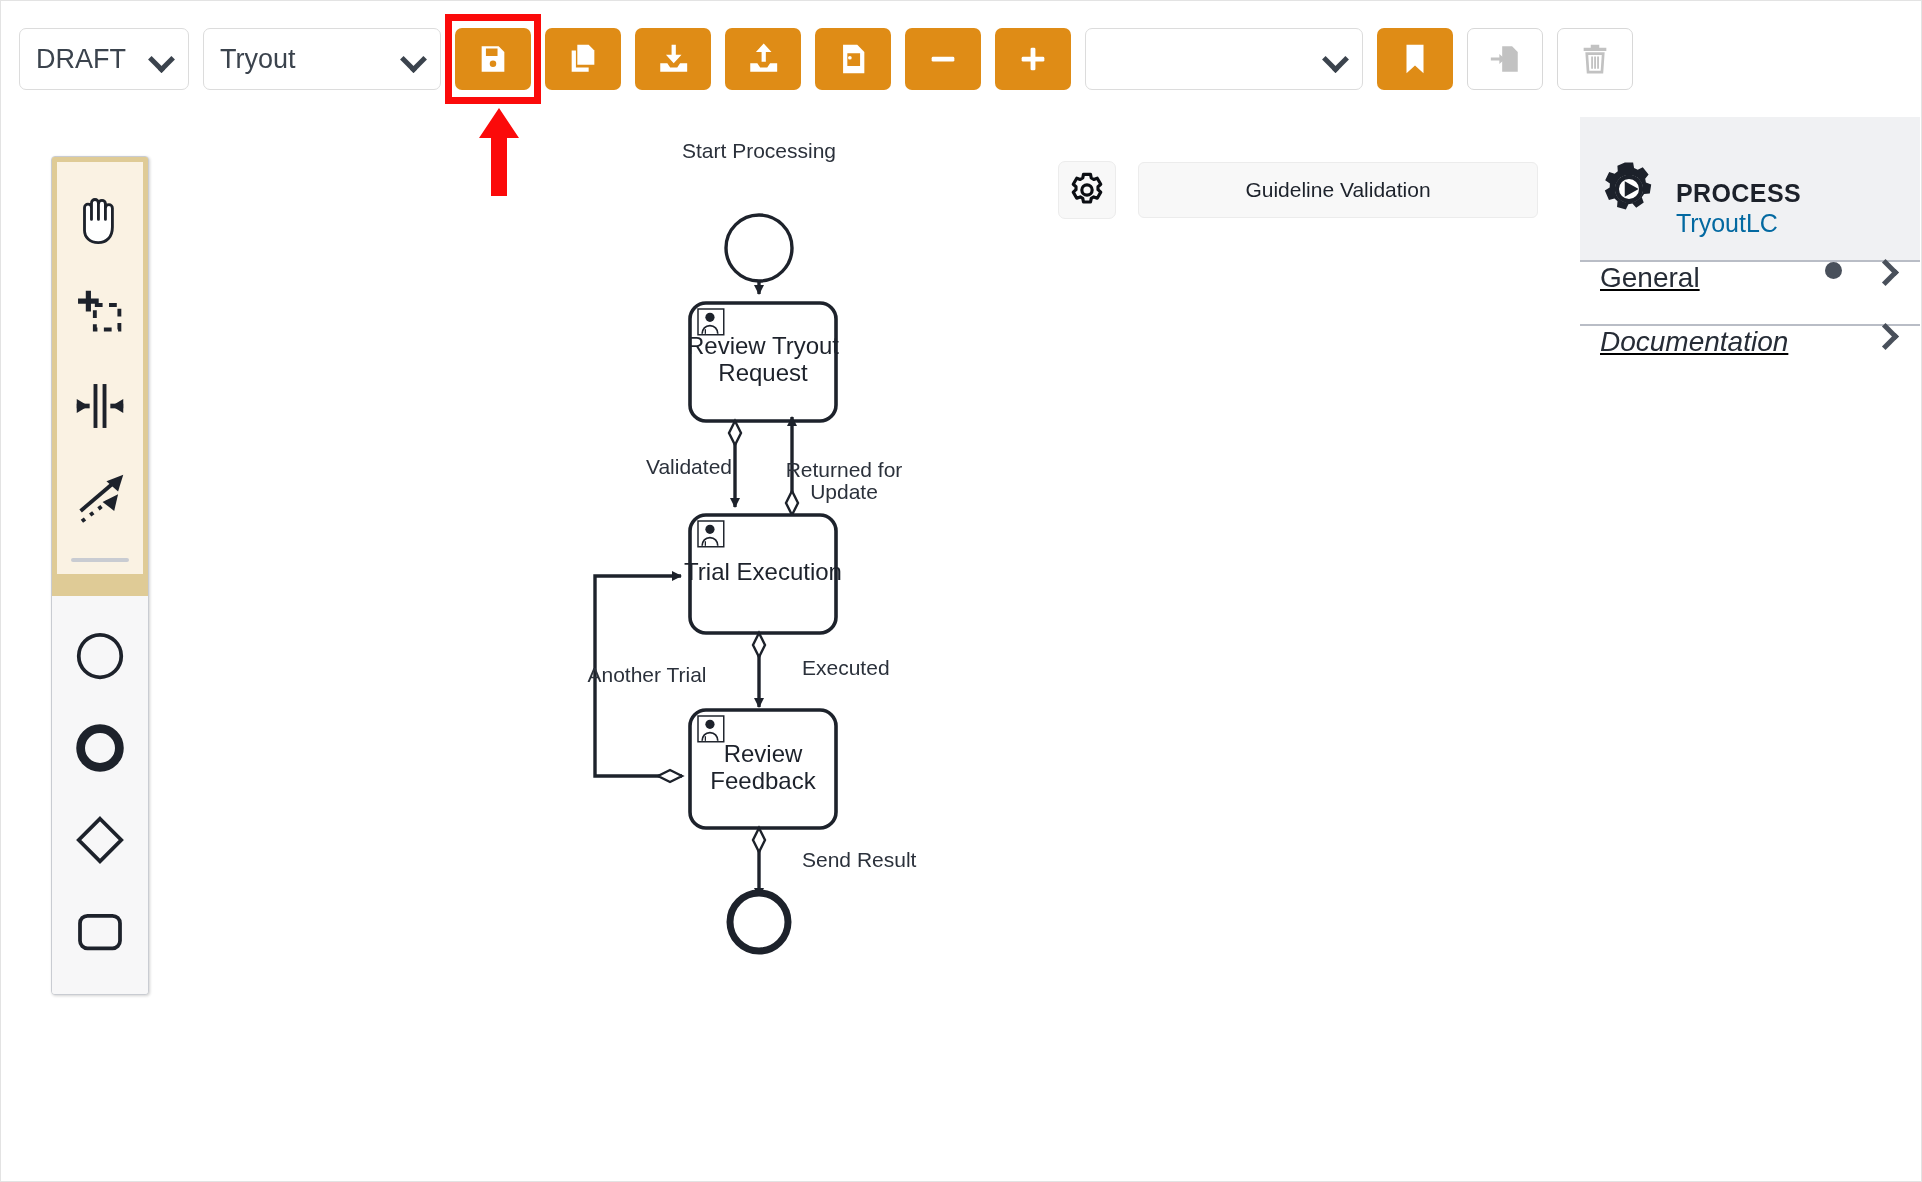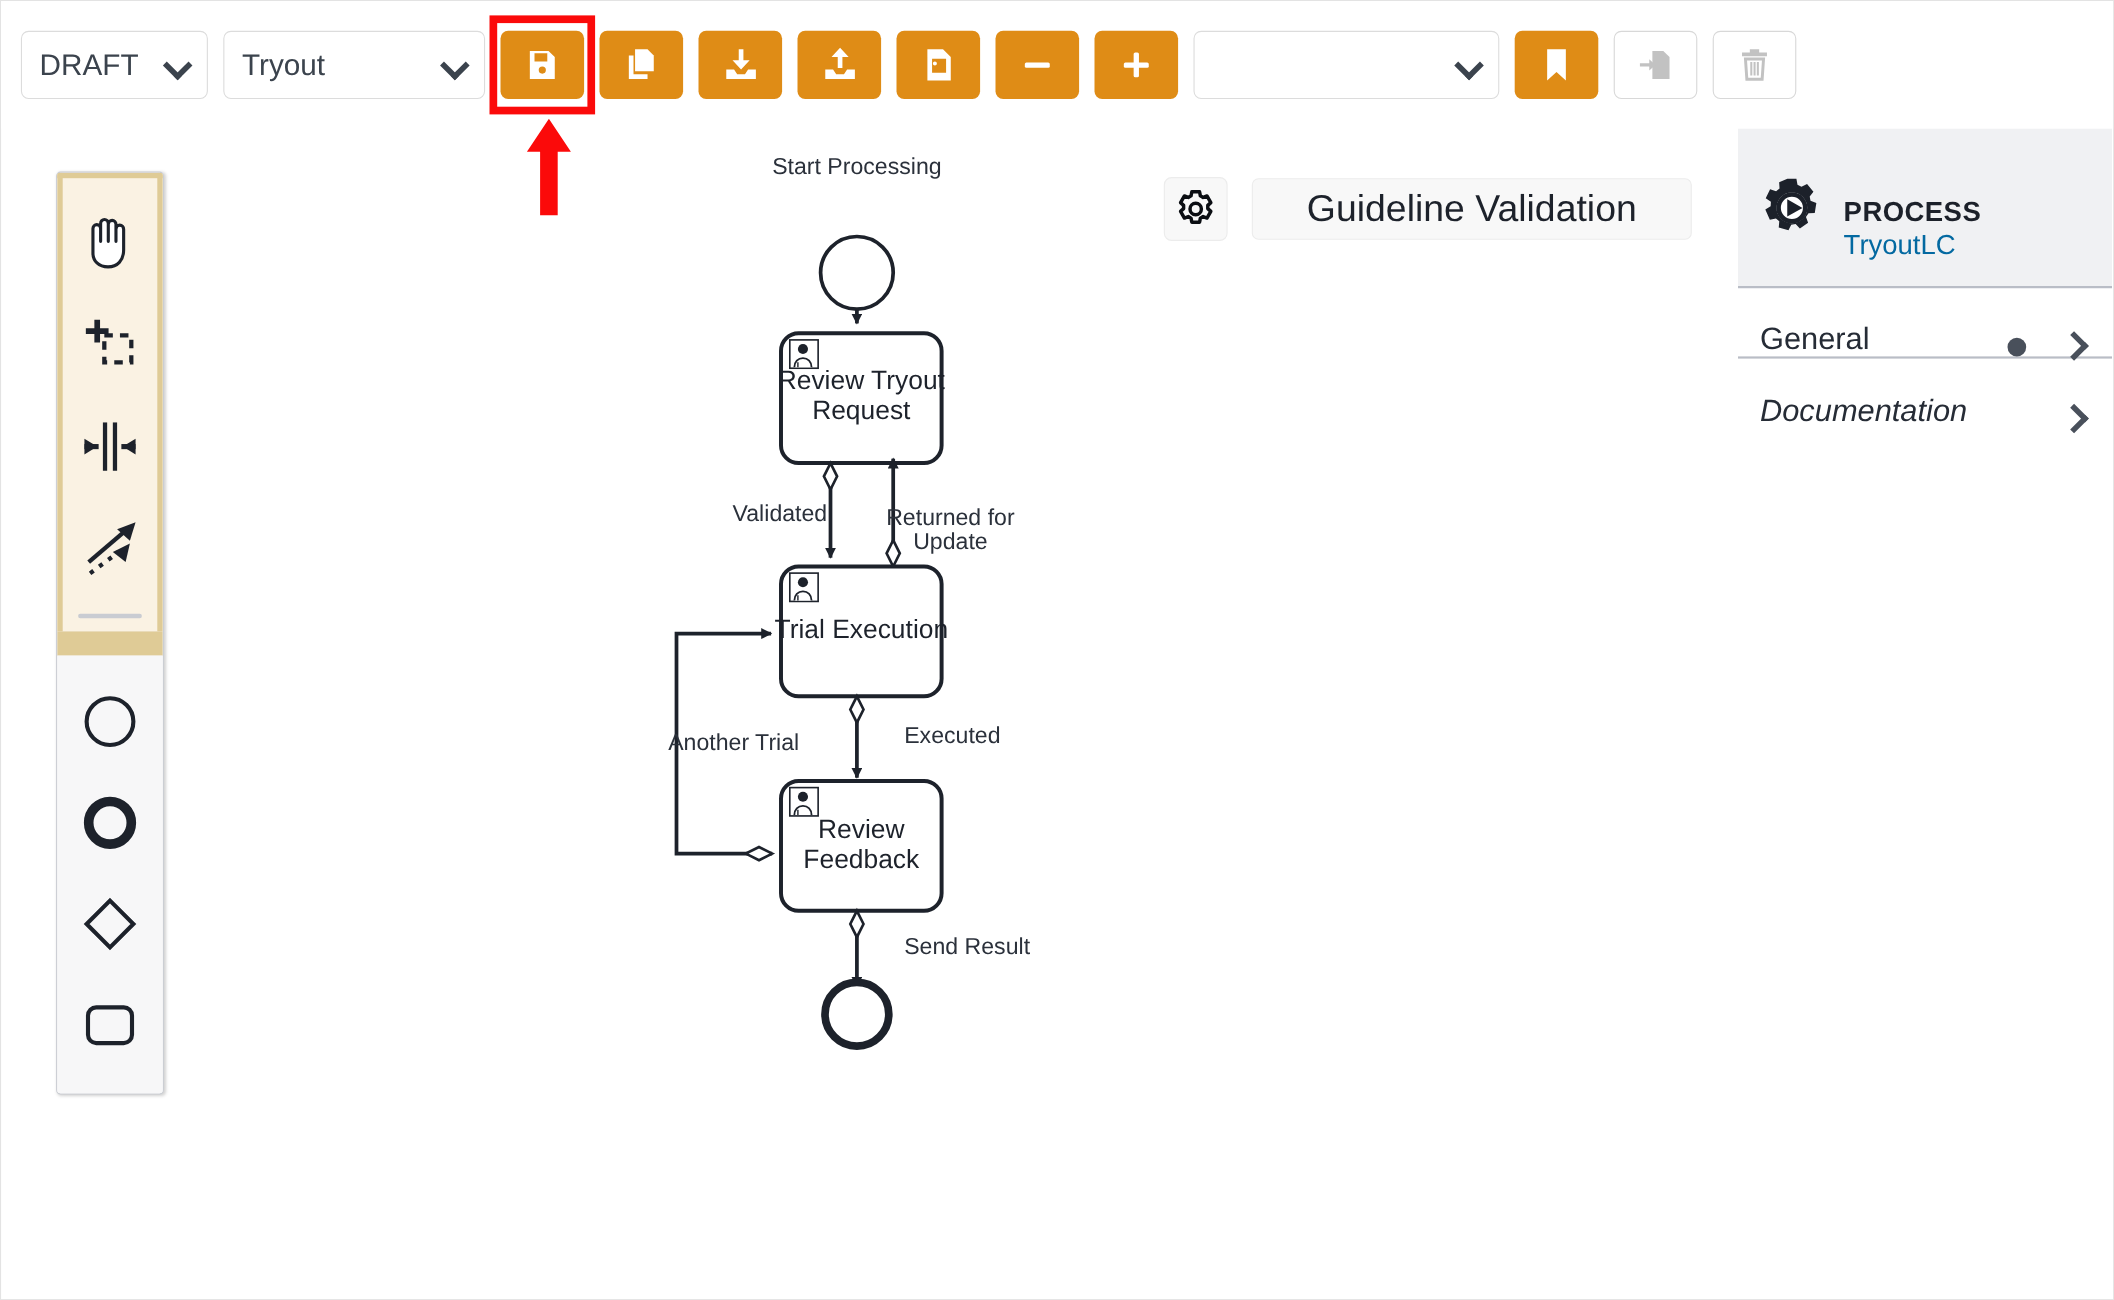--- a/index.html
+++ b/index.html
@@ -140,21 +140,21 @@
     display: flex;
     align-items: center;
     justify-content: center;
     cursor: pointer;
   }
   .pal-item svg { display: block; }
 
   
   #canvas {
     position: absolute;
-    left: 166px; top: 116px;
+    left: 146px; top: 116px;
     width: 1420px; height: 1064px;
   }
   #canvas svg { display: block; }
 
   
   #guideline-row {
     position: absolute;
     left: 1057px; top: 160px;
     display: flex;
     align-items: center;
@@ -176,21 +176,21 @@
     height: 56px;
     background: #f8f8f8;
     border: 1px solid #ececec;
     border-radius: 6px;
     display: flex;
     align-items: center;
     justify-content: center;
     padding: 0 48px;
     box-sizing: border-box;
     color: #1d222b;
-    font-size: 34px;
+    font-size: 21px;
     cursor: pointer;
   }
 
   
   #props {
     position: absolute;
     right: 1px; top: 116px;
     width: 340px;
     background: #ffffff;
     box-sizing: border-box;
@@ -211,25 +211,26 @@
     color: #1c212a;
     letter-spacing: .4px;
   }
   #props-name {
     font-size: 25px;
     color: #0369a1;
   }
   .prop-row {
     height: 64px;
     display: flex;
-    align-items: flex-end;
+    align-items: flex-start;
     padding: 0 20px;
     box-sizing: border-box;
     border-bottom: 2px solid #b9bdc6;
     cursor: pointer;
+    text-decoration: underline;
   }
   .prop-row:last-child { border-bottom: none; }
   .prop-label {
     flex: 1 1 auto;
     font-size: 28px;
     color: #262c36;
   }
   .prop-label.italic { font-style: italic; }
   .prop-dot {
     width: 17px; height: 17px;

